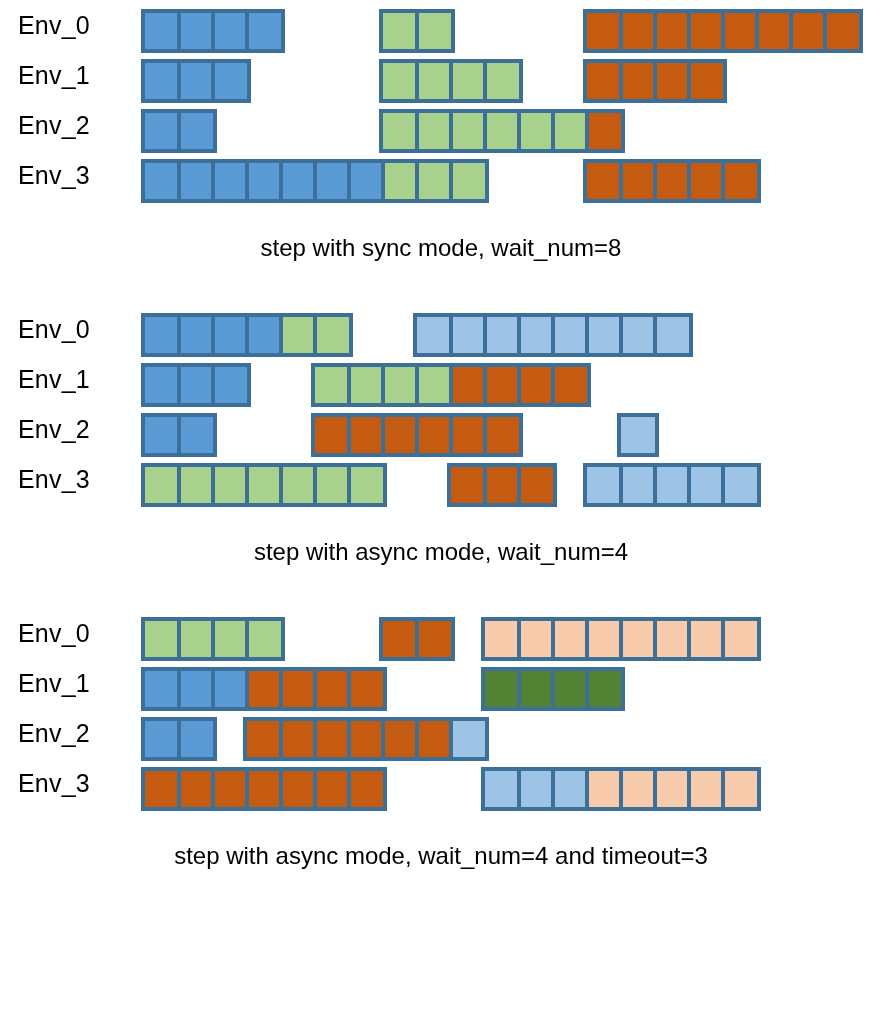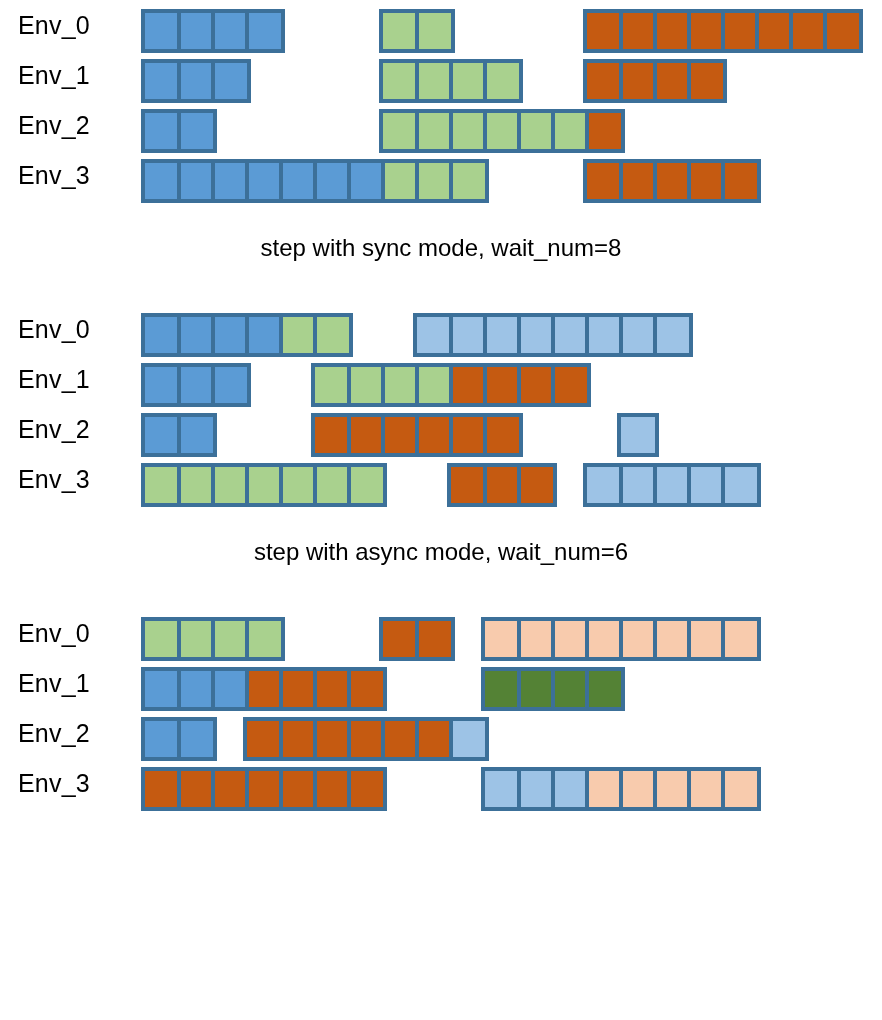--- a/index.html
+++ b/index.html
@@ -269,21 +269,21 @@
           <div class="group" style="left: 583px;">
             <div class="cell" style="background: rgb(157, 195, 230);"></div>
             <div class="cell" style="background: rgb(157, 195, 230);"></div>
             <div class="cell" style="background: rgb(157, 195, 230);"></div>
             <div class="cell" style="background: rgb(157, 195, 230);"></div>
             <div class="cell" style="background: rgb(157, 195, 230);"></div>
           </div>
         </div>
       </div>
       <div class="spacer-after-rows"></div>
-      <div class="caption">step with async mode, wait_num=6</div>
+      <div class="caption">step with async mode, wait_num=4</div>
       <div class="spacer-after-caption"></div>
     </div>
     <div class="panel">
       <div class="row">
         <div class="row-label">Env_0</div>
         <div class="track">
           <div class="group" style="left: 141px;">
             <div class="cell" style="background: rgb(169, 209, 142);"></div>
             <div class="cell" style="background: rgb(169, 209, 142);"></div>
             <div class="cell" style="background: rgb(169, 209, 142);"></div>
@@ -361,15 +361,16 @@
             <div class="cell" style="background: rgb(157, 195, 230);"></div>
             <div class="cell" style="background: rgb(248, 203, 173);"></div>
             <div class="cell" style="background: rgb(248, 203, 173);"></div>
             <div class="cell" style="background: rgb(248, 203, 173);"></div>
             <div class="cell" style="background: rgb(248, 203, 173);"></div>
             <div class="cell" style="background: rgb(248, 203, 173);"></div>
           </div>
         </div>
       </div>
       <div class="spacer-after-rows"></div>
+      <div class="caption">step with async mode, wait_num=4 and timeout=3</div>
       <div class="spacer-after-caption"></div>
     </div>
   </div>
 
 </body></html>

